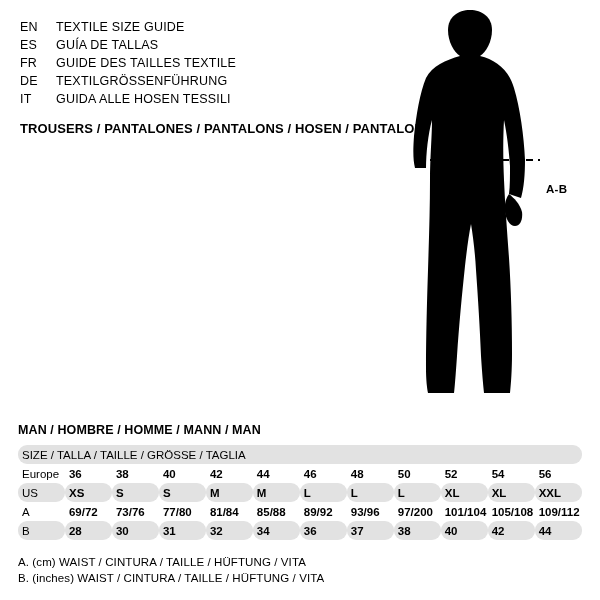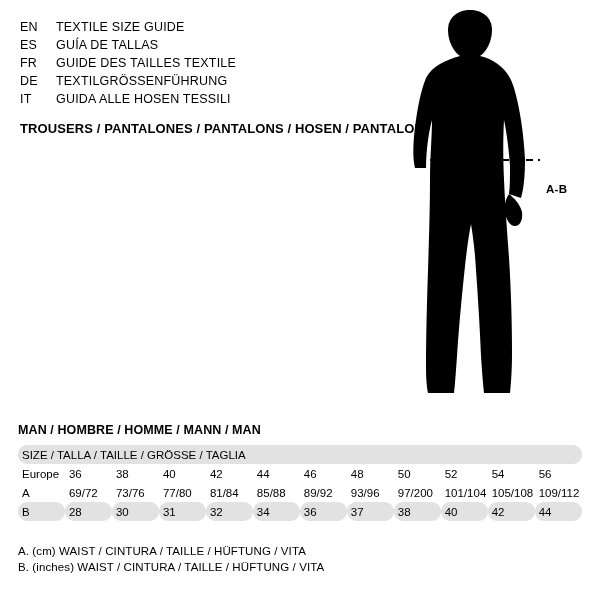--- a/index.html
+++ b/index.html
@@ -98,23 +98,24 @@
   }
   tr.shaded td {
     background: #e2e2e2;
   }
   td.label-col {
     width: 90px;
   }
   td.data-col {
     width: 42px;
     text-align: left;
+    font-weight: bold;
   }
   .footnotes {
-    margin-top: 22px;
+    margin-top: 14px;
     font-size: 11.5px;
     line-height: 16px;
     letter-spacing: 0.1px;
   }
 </style>
 </head>
 <body>
 
 <div class="page">
 
@@ -200,20 +201,34 @@
           <td class="data-col">40</td>
           <td class="data-col">42</td>
           <td class="data-col">44</td>
           <td class="data-col">46</td>
           <td class="data-col">48</td>
           <td class="data-col">50</td>
           <td class="data-col">52</td>
           <td class="data-col">54</td>
           <td class="data-col">56</td>
         </tr>
+        <tr class="shaded">
+          <td class="label-col">US</td>
+          <td class="data-col">XS</td>
+          <td class="data-col">S</td>
+          <td class="data-col">S</td>
+          <td class="data-col">M</td>
+          <td class="data-col">M</td>
+          <td class="data-col">L</td>
+          <td class="data-col">L</td>
+          <td class="data-col">L</td>
+          <td class="data-col">XL</td>
+          <td class="data-col">XL</td>
+          <td class="data-col">XXL</td>
+        </tr>
         <tr>
           <td class="label-col">A</td>
           <td class="data-col">69/72</td>
           <td class="data-col">73/76</td>
           <td class="data-col">77/80</td>
           <td class="data-col">81/84</td>
           <td class="data-col">85/88</td>
           <td class="data-col">89/92</td>
           <td class="data-col">93/96</td>
           <td class="data-col">97/200</td>

